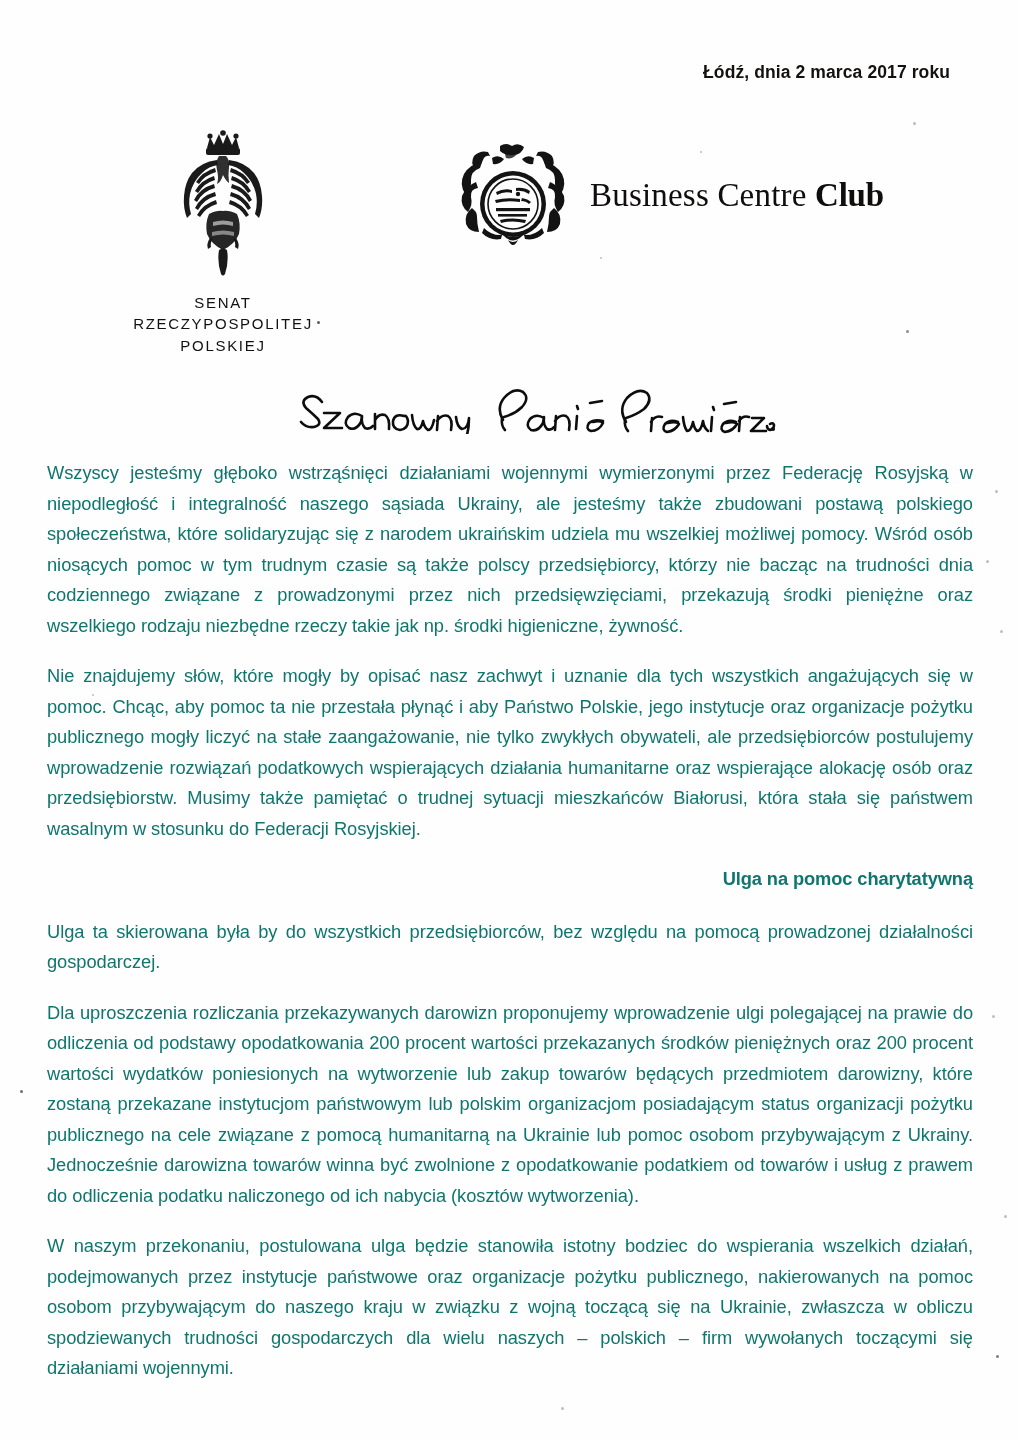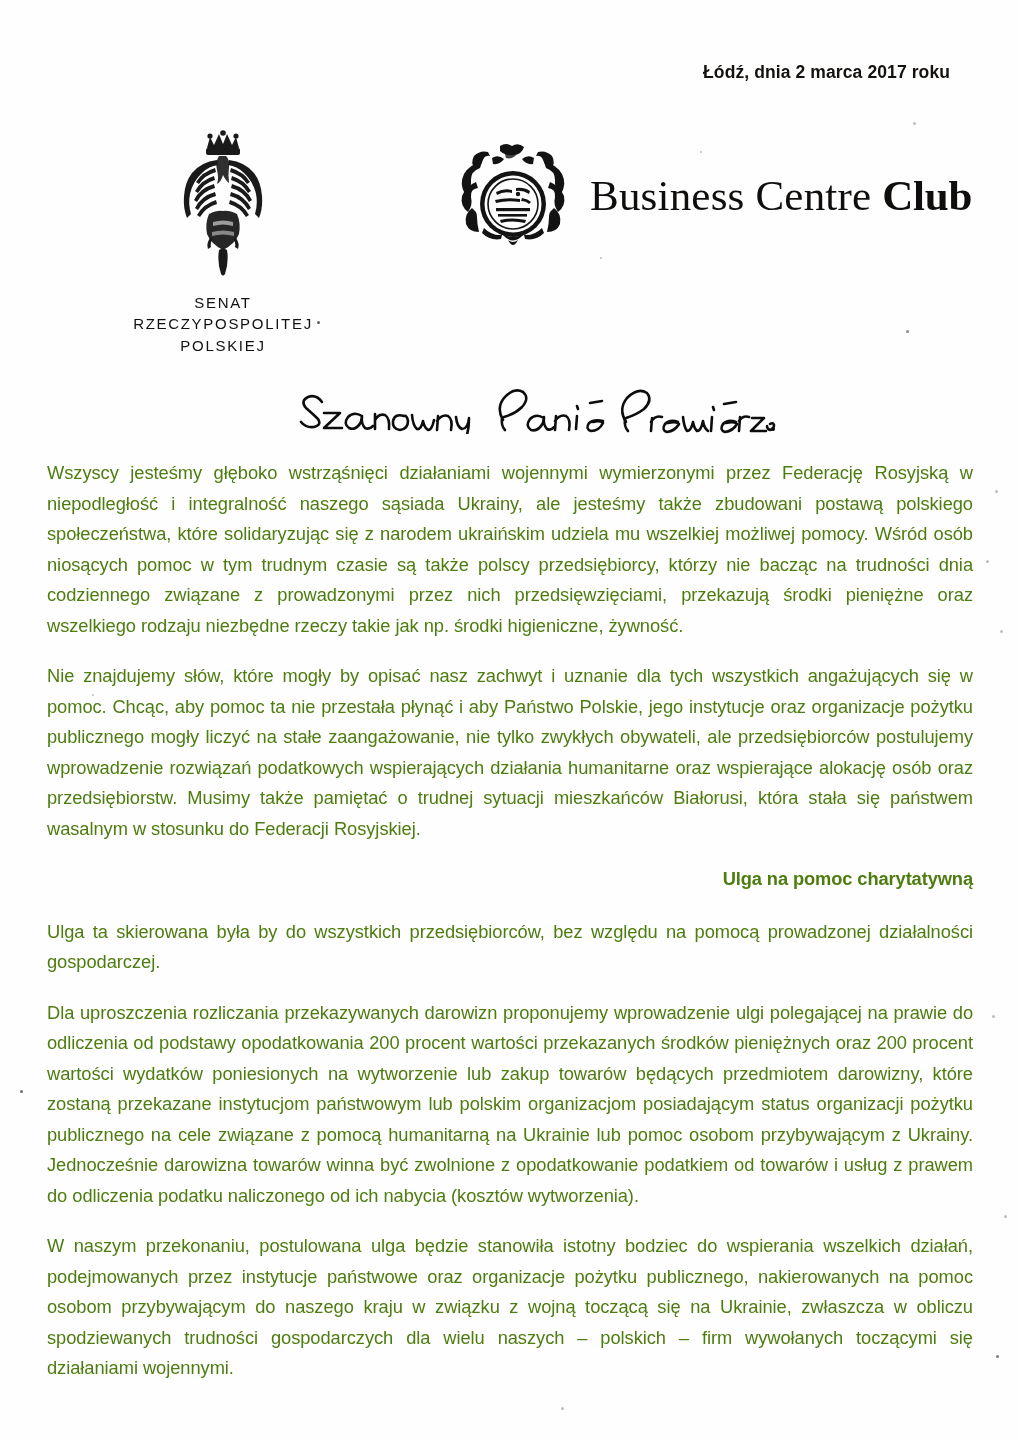--- a/index.html
+++ b/index.html
@@ -70,21 +70,21 @@
     gap: 16px;
   }
   .bcc-crest {
     width: 122px;
     height: 112px;
     flex: none;
     display: block;
   }
   .bcc-word {
     font-family: "Liberation Serif", serif;
-    font-size: 43px;
+    font-size: 33px;
     color: #100e0c;
     letter-spacing: 0.2px;
     white-space: nowrap;
     padding-bottom: 6px;
   }
   .bcc-word .bold {
     font-weight: 700;
     letter-spacing: -0.2px;
   }
 
@@ -104,21 +104,21 @@
     left: 47px;
     top: 458px;
     width: 926px;
   }
   .body p {
     margin: 0 0 20px 0;
     font-size: 18.3px;
     line-height: 30.5px;
     text-align: justify;
     text-justify: inter-word;
-    color: #4d7c0f;
+    color: #0f766e;
     letter-spacing: -0.05px;
   }
   .body p.heading {
     font-weight: 700;
     text-align: right;
     margin-bottom: 22px;
     letter-spacing: -0.1px;
   }
   .body p.last { margin-bottom: 16px; }
 </style>

